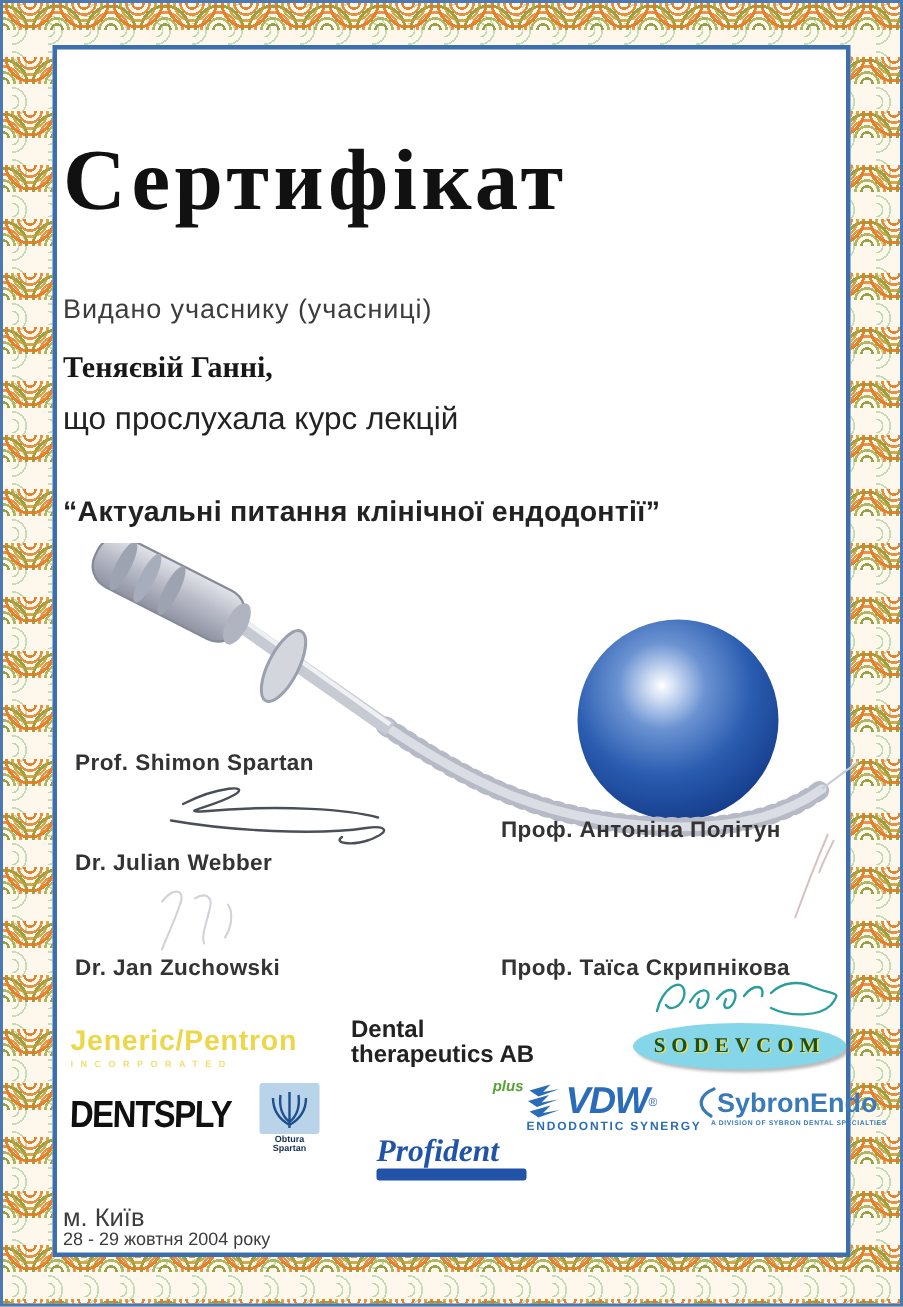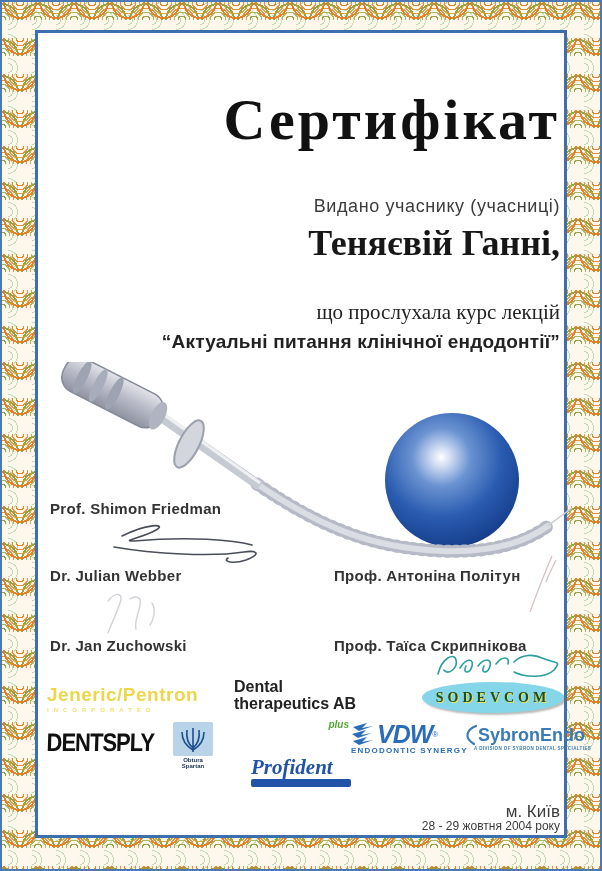--- a/index.html
+++ b/index.html
@@ -9,26 +9,26 @@
   .certificate{position:absolute;inset:0;background-color:#fdf7ec;border:2px solid #4a79b4;box-sizing:border-box;
     background-image:
       radial-gradient(circle at 50% 0,    transparent 0 3px, rgba(228,124,34,.95) 3px 4.5px, transparent 4.5px 7px, rgba(228,124,34,.85) 7px 8.5px, transparent 8.5px 11px, rgba(206,154,44,.85) 11px 12.5px, transparent 12.5px 15px, rgba(228,124,34,.95) 15px 17px, transparent 17px),
       radial-gradient(circle at 50% 100%, transparent 0 3px, rgba(142,152,52,.9) 3px 4.5px, transparent 4.5px 7px, rgba(158,168,62,.8) 7px 8.5px, transparent 8.5px 11px, rgba(228,124,34,.8) 11px 12.5px, transparent 12.5px 15px, rgba(142,152,52,.9) 15px 17px, transparent 17px),
       radial-gradient(circle at 0 50%,    transparent 0 4px, rgba(120,190,120,.5) 4px 5px, transparent 5px 9px, rgba(120,190,120,.45) 9px 10px, transparent 10px);
     background-size:36px 36px,36px 36px,24px 24px;
     background-position:0 0,18px 18px,6px 6px;}
   .panel{position:absolute;left:33px;top:28px;right:33px;bottom:31px;background:#ffffff;
          border:3px solid #3c6fae;box-sizing:border-box;}
   
-  .t-center{position:absolute;left:40px;right:40px;text-align:right;color:#1c1c1c;}
+  .t-center{position:absolute;left:40px;right:40px;text-align:left;color:#1c1c1c;}
   .title{top:84px;font-family:"Liberation Serif","DejaVu Serif",serif;font-weight:bold;
          font-size:58px;letter-spacing:3px;color:#111;}
   .issued{top:194px;font-size:18px;color:#3c3c3c;letter-spacing:.6px;}
-  .recipient{top:220px;font-family:"Liberation Serif",serif;font-weight:bold;font-size:36px;color:#171717;}
-  .attended{top:266px;font-family:Liberation Serif, serif;font-size:21px;color:#222;margin-top:32px;}
+  .recipient{top:232px;font-family:"Liberation Serif",serif;font-weight:bold;font-size:20px;color:#171717;}
+  .attended{top:266px;font-family:Liberation Sans, sans-serif;font-size:21px;color:#222;}
   .conf{top:301px;font-size:20px;color:#3a3a3a;letter-spacing:.5px;}
   .topic{top:329px;font-size:19px;font-weight:bold;color:#222;letter-spacing:.2px;}
   .dateline{top:817px;font-size:12px;color:#3c3c3c;}
   .cityline{top:800px;font-size:17px;color:#3c3c3c;}
   .sig-label{position:absolute;font-size:15px;font-weight:bold;color:#333;letter-spacing:.3px;}
   
   .logo{position:absolute;}
   .jeneric{left:45px;top:682px;color:#ecd64a;font-weight:bold;font-size:19px;letter-spacing:.5px;}
   .jeneric .sub{display:block;font-size:6px;letter-spacing:5px;color:#f0e070;font-weight:bold;margin-top:1px;}
   .dentaltx{left:232px;top:676px;font-size:16px;font-weight:bold;color:#222;line-height:17px;}
@@ -101,31 +101,31 @@
 
       <g transform="translate(26,8) rotate(27)">
         <rect x="-4" y="-18" width="108" height="36" rx="16" fill="url(#hdl)" stroke="#858a99" stroke-width="1.5"></rect>
         <ellipse cx="16" cy="0" rx="5" ry="18" fill="#9ea3b2"></ellipse>
         <ellipse cx="34" cy="0" rx="5" ry="18" fill="#a8adbb"></ellipse>
         <ellipse cx="52" cy="0" rx="5" ry="18" fill="#9ea3b2"></ellipse>
         <ellipse cx="101" cy="0" rx="7" ry="15" fill="#b0b4c1"></ellipse>
       </g>
     </svg>
 
-    <div class="sig-label" style="left:48px;top:498px">Prof. Shimon Friedman</div>
+    <div class="sig-label" style="left:48px;top:498px">Prof. Shimon Spartan</div>
     <svg class="logo" style="left:92px;top:516px" width="180" height="50" viewBox="0 0 180 50">
       <path d="M28,18 C52,6 74,5 62,12 C48,20 26,23 40,23 C95,18 140,22 158,27 M20,29 C60,36 118,39 150,34 C163,32 168,36 152,42 C140,46 128,44 134,40" fill="none" stroke="#4a4e58" stroke-width="1.6" stroke-linecap="round"></path>
     </svg>
 
     <div class="sig-label" style="left:48px;top:565px">Dr. Julian Webber</div>
     <svg class="logo" style="left:88px;top:585px" width="110" height="52" viewBox="0 0 110 52">
       <path d="M18,14 C26,4 34,6 30,16 C26,28 20,40 18,46 M40,12 C46,8 52,10 50,18 C48,28 44,36 46,42 M62,16 C66,22 64,32 60,38" fill="none" stroke="#d2d2d8" stroke-width="1.4" stroke-linecap="round"></path>
     </svg>
 
-    <div class="sig-label" style="left:332px;top:565px">Проф. Антоніна Політун</div>
+    <div class="sig-label" style="left:332px;top:543px">Проф. Антоніна Політун</div>
     <svg class="logo" style="left:520px;top:548px" width="45" height="70" viewBox="0 0 45 70">
       <path d="M30,6 C24,20 16,40 8,62 M34,10 C30,18 26,26 24,32" fill="none" stroke="#d8c0c0" stroke-width="1.3"></path>
     </svg>
 
     <div class="sig-label" style="left:332px;top:635px">Проф. Таїса Скрипнікова</div>
 
     <div class="sig-label" style="left:48px;top:635px">Dr. Jan Zuchowski</div>
     <svg class="logo" style="left:428px;top:642px" width="140" height="42" viewBox="0 0 140 42">
       <path d="M8,30 C12,14 24,8 26,16 C28,24 18,32 14,26 M30,24 C36,14 44,14 42,22 C40,30 32,30 36,22 M48,22 C54,14 62,14 60,22 C58,30 50,30 54,22 M66,20 C72,12 80,12 78,20 M84,18 C92,10 104,10 112,14 C126,20 132,16 124,26 C116,34 96,34 84,28" fill="none" stroke="#2a9e9e" stroke-width="1.6" stroke-linecap="round"></path>
     </svg>

